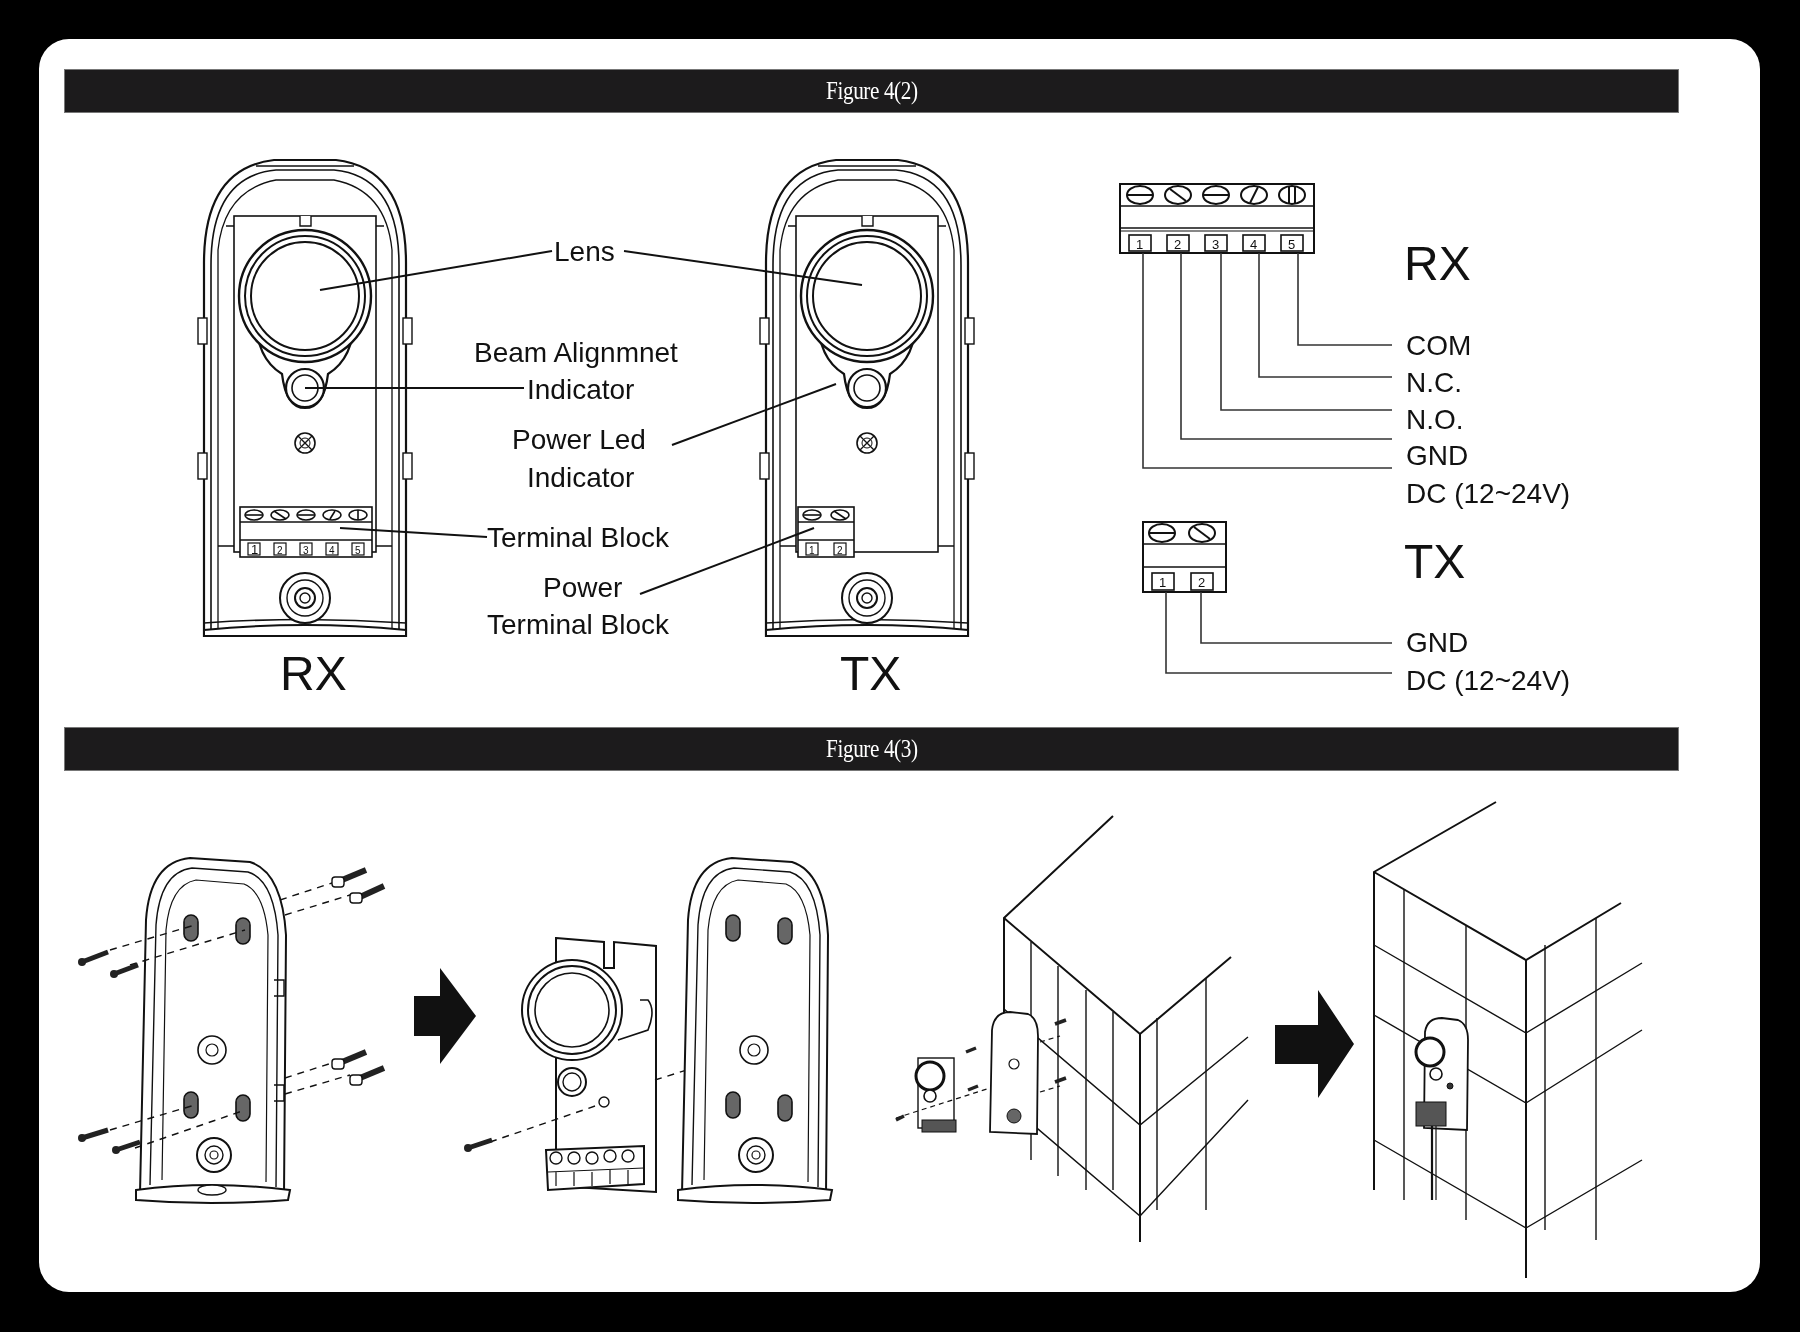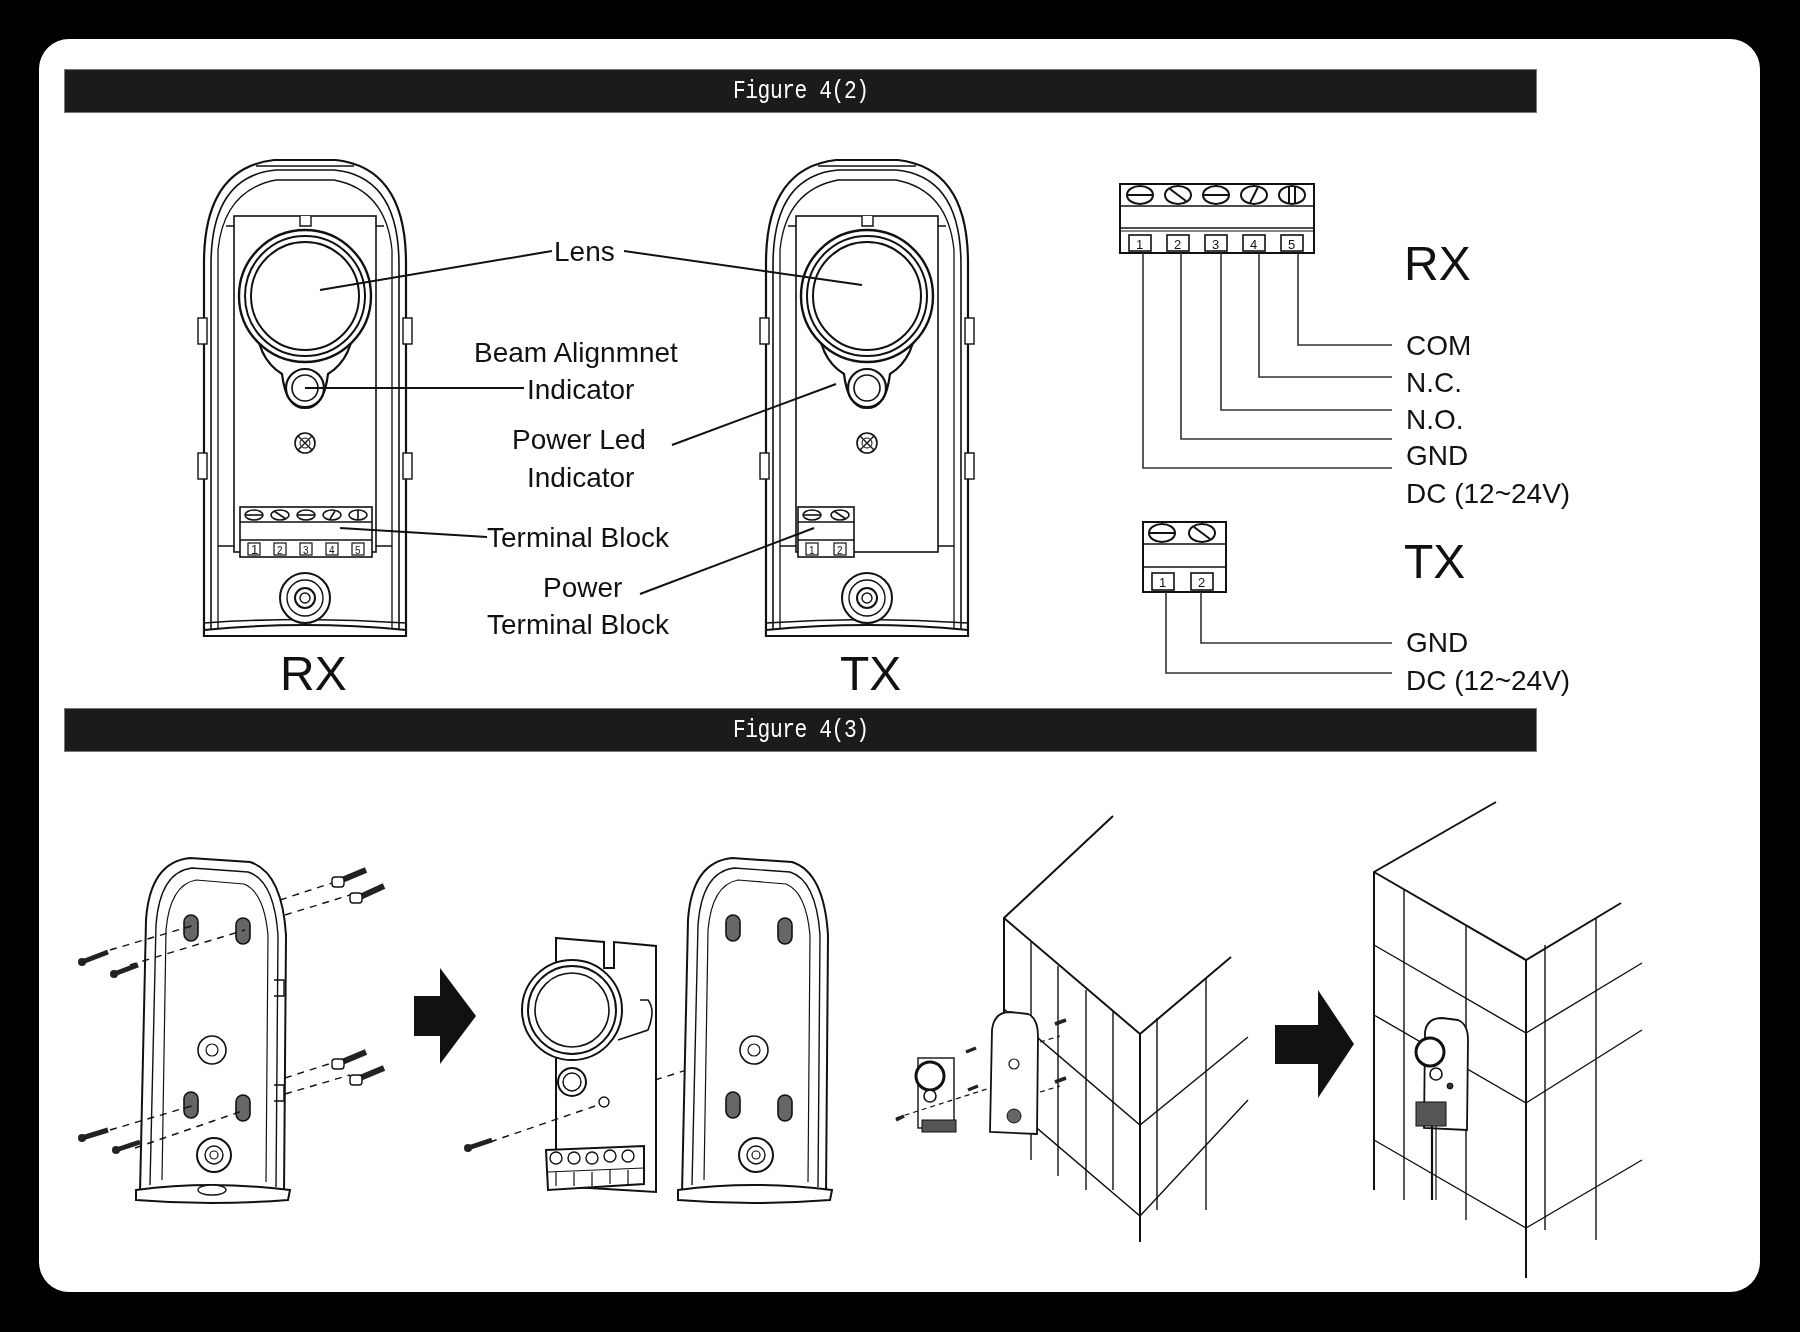--- a/index.html
+++ b/index.html
@@ -1,21 +1,21 @@
 <!DOCTYPE html>
 <html><head>
 <meta charset="utf-8">
 <style>
   html, body { margin: 0; padding: 0; background: #000; }
   body { width: 1800px; height: 1332px; position: relative; overflow: hidden; font-family: "Liberation Sans", sans-serif; }
   .panel { position: absolute; left: 39px; top: 39px; width: 1721px; height: 1253px; background: #fff; border-radius: 30px; }
-  .bar { position: absolute; left: 64px; width: 1473px; height: 44px; background: #1c1b1c; border: 1px solid #777; box-sizing: border-box; color: #fff; display: flex; align-items: center; justify-content: center; font-family: Liberation Mono, monospace; font-size: 25px; letter-spacing: -0.5px; transform-origin: center; }
+  .bar { position: absolute; left: 64px; width: 1615px; height: 44px; background: #1c1b1c; border: 1px solid #777; box-sizing: border-box; color: #fff; display: flex; align-items: center; justify-content: center; font-family: Liberation Serif, serif; font-size: 25px; letter-spacing: -0.5px; transform-origin: center; }
   .bar span { display: inline-block; transform: scaleX(0.85); }
   #bar1 { top: 69px; }
-  #bar2 { top: 708px; }
+  #bar2 { top: 727px; }
   svg.art { position: absolute; left: 0; top: 0; }
   svg text { font-family: "Liberation Sans", sans-serif; fill: #111; }
   .lbl { font-size: 28px; }
   .big { font-size: 48px; }
   .pin { font-size: 13px; }
 </style>
 </head>
 <body>
 
 <div class="panel"></div>

